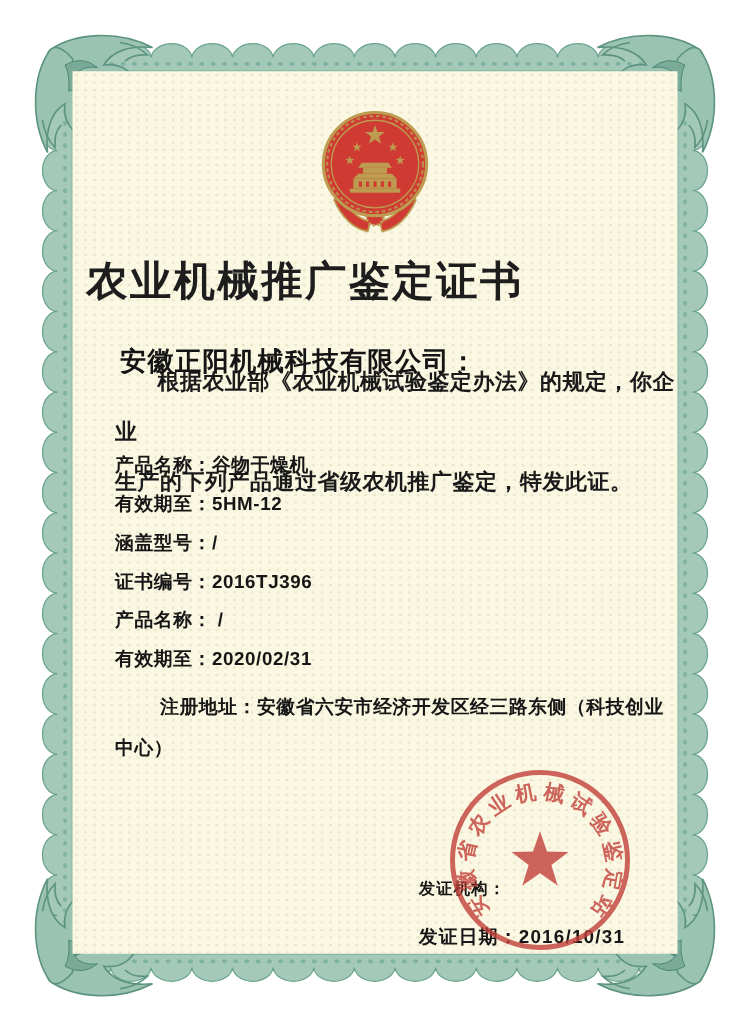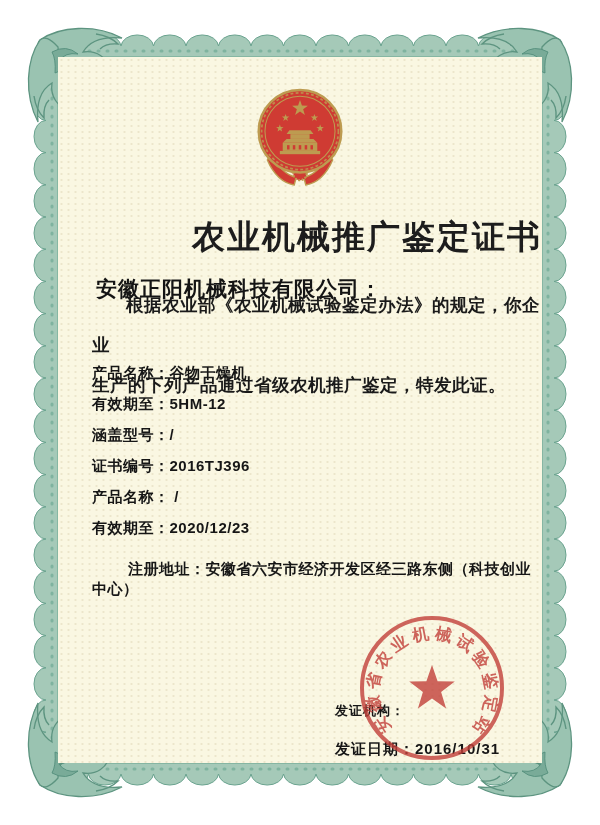--- a/index.html
+++ b/index.html
@@ -4,31 +4,31 @@
 <style>
   html,body{margin:0;padding:0;background:#ffffff;}
   .page{position:relative;width:600px;height:825px;background:#ffffff;overflow:hidden;
         font-family:"Liberation Sans","DejaVu Sans",sans-serif;}
   .border-svg{position:absolute;left:0;top:0;width:600px;height:825px;}
   .inner{position:absolute;left:58px;top:57px;width:484px;height:706px;
          background-color:#faf7e2;
          background-image:radial-gradient(circle,#ece6cb 1px,rgba(0,0,0,0) 1.2px);
          background-size:7px 6px;}
   .emblem{position:absolute;left:50%;top:28px;transform:translateX(-50%);}
-  .title{position:absolute;left:0;top:146px;width:100%;text-align:right;
+  .title{position:absolute;left:11px;top:146px;width:100%;text-align:left;
          font-family:"Liberation Serif","DejaVu Serif",serif;
-         font-size:33px;font-weight:bold;color:#1d1d1d;letter-spacing:2px;white-space:nowrap;margin-top:12px;}
+         font-size:33px;font-weight:bold;color:#1d1d1d;letter-spacing:2px;white-space:nowrap;}
   .company{position:absolute;left:38px;top:218px;font-size:21px;font-weight:bold;color:#141414;letter-spacing:1px;}
   .body-text{position:absolute;left:34px;top:228px;width:456px;font-size:17.5px;font-weight:bold;
              color:#1a1a1a;line-height:40px;letter-spacing:0.5px;}
   .body-line{display:block;}
   .body-line.indent{text-indent:34px;}
   .fields{position:absolute;left:34px;top:300px;width:442px;font-size:15px;font-weight:bold;color:#161616;}
   .field-row{height:31px;line-height:31px;letter-spacing:0.5px;}
-  .address{margin:16px 0 0 0;text-indent:36px;line-height:20px;letter-spacing:0.5px;}
+  .address{margin:6px 0 0 0;text-indent:36px;line-height:33px;letter-spacing:0.5px;}
   .footer-issuer{position:absolute;left:277px;top:645px;font-size:13px;font-weight:bold;color:#161616;letter-spacing:1px;}
   .footer-date{position:absolute;left:277px;top:683px;font-size:15px;font-weight:bold;color:#161616;letter-spacing:1px;}
   .seal{position:absolute;left:294px;top:551px;width:160px;height:160px;opacity:0.8;pointer-events:none;}
   .seal-char{font-size:16.5px;font-weight:bold;fill:#c2403a;text-anchor:middle;
              font-family:"Liberation Sans","DejaVu Sans",sans-serif;}
 </style>
 </head>
 <body>
 
 <div class="page">
@@ -125,21 +125,21 @@
       <div class="field-row">
         <span>涵盖型号：</span><span>/</span>
       </div>
       <div class="field-row">
         <span>证书编号：</span><span>2016TJ396</span>
       </div>
       <div class="field-row">
         <span>产品名称：</span><span> /</span>
       </div>
       <div class="field-row">
-        <span>有效期至：</span><span>2020/12/23</span>
+        <span>有效期至：</span><span>2020/02/31</span>
       </div>
       <p class="address">
         <span>注册地址：</span><span>安徽省六安市经济开发区经三路东侧（科技创业中心）</span>
       </p>
     </div>
 
     <div class="footer-issuer">发证机构：</div>
     <div class="footer-date">
       <span>发证日期：</span><span>2016/10/31</span>
     </div>

